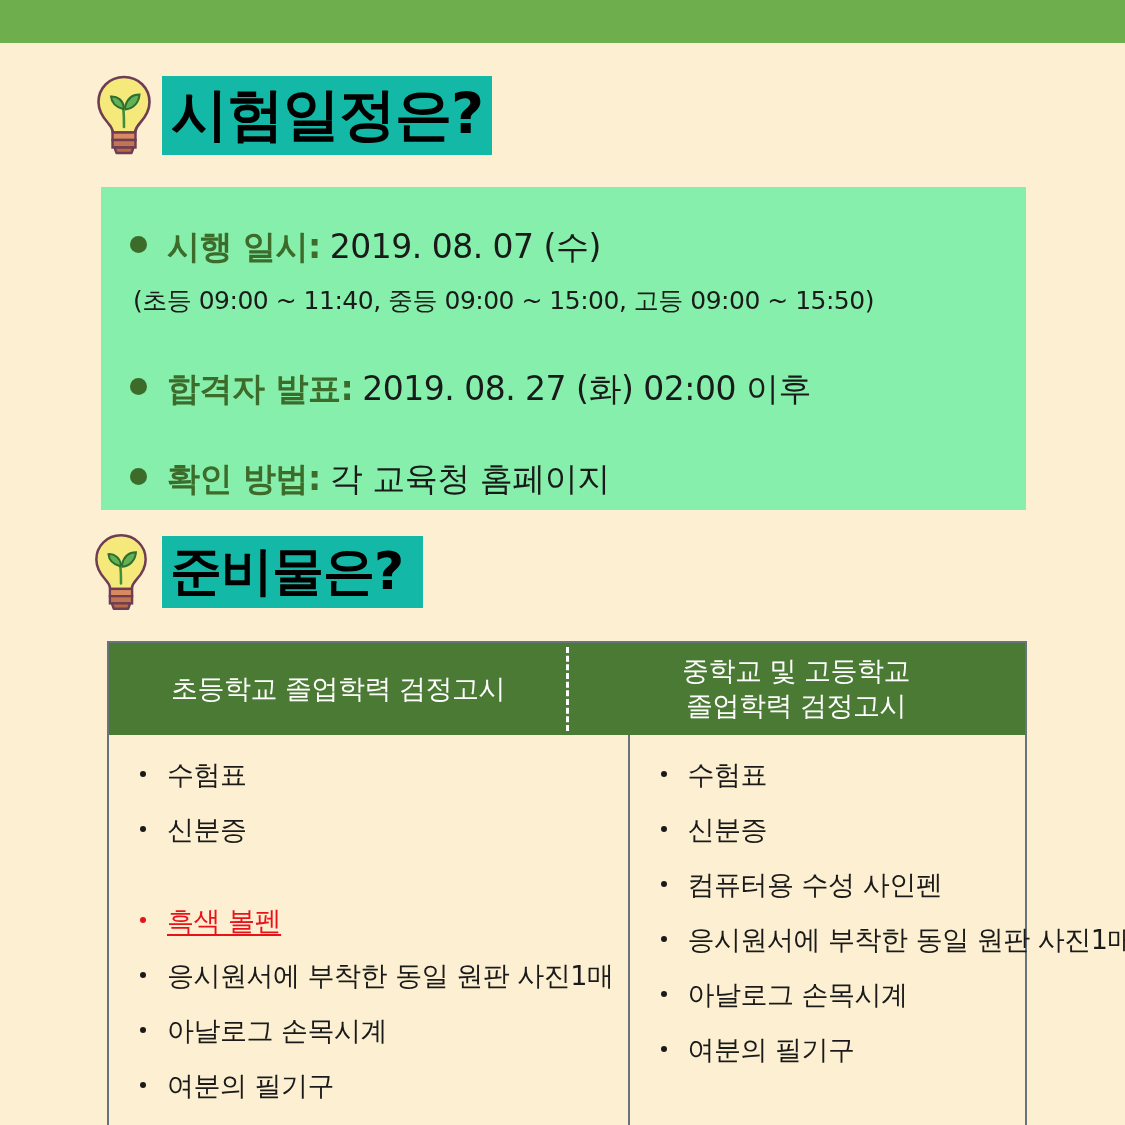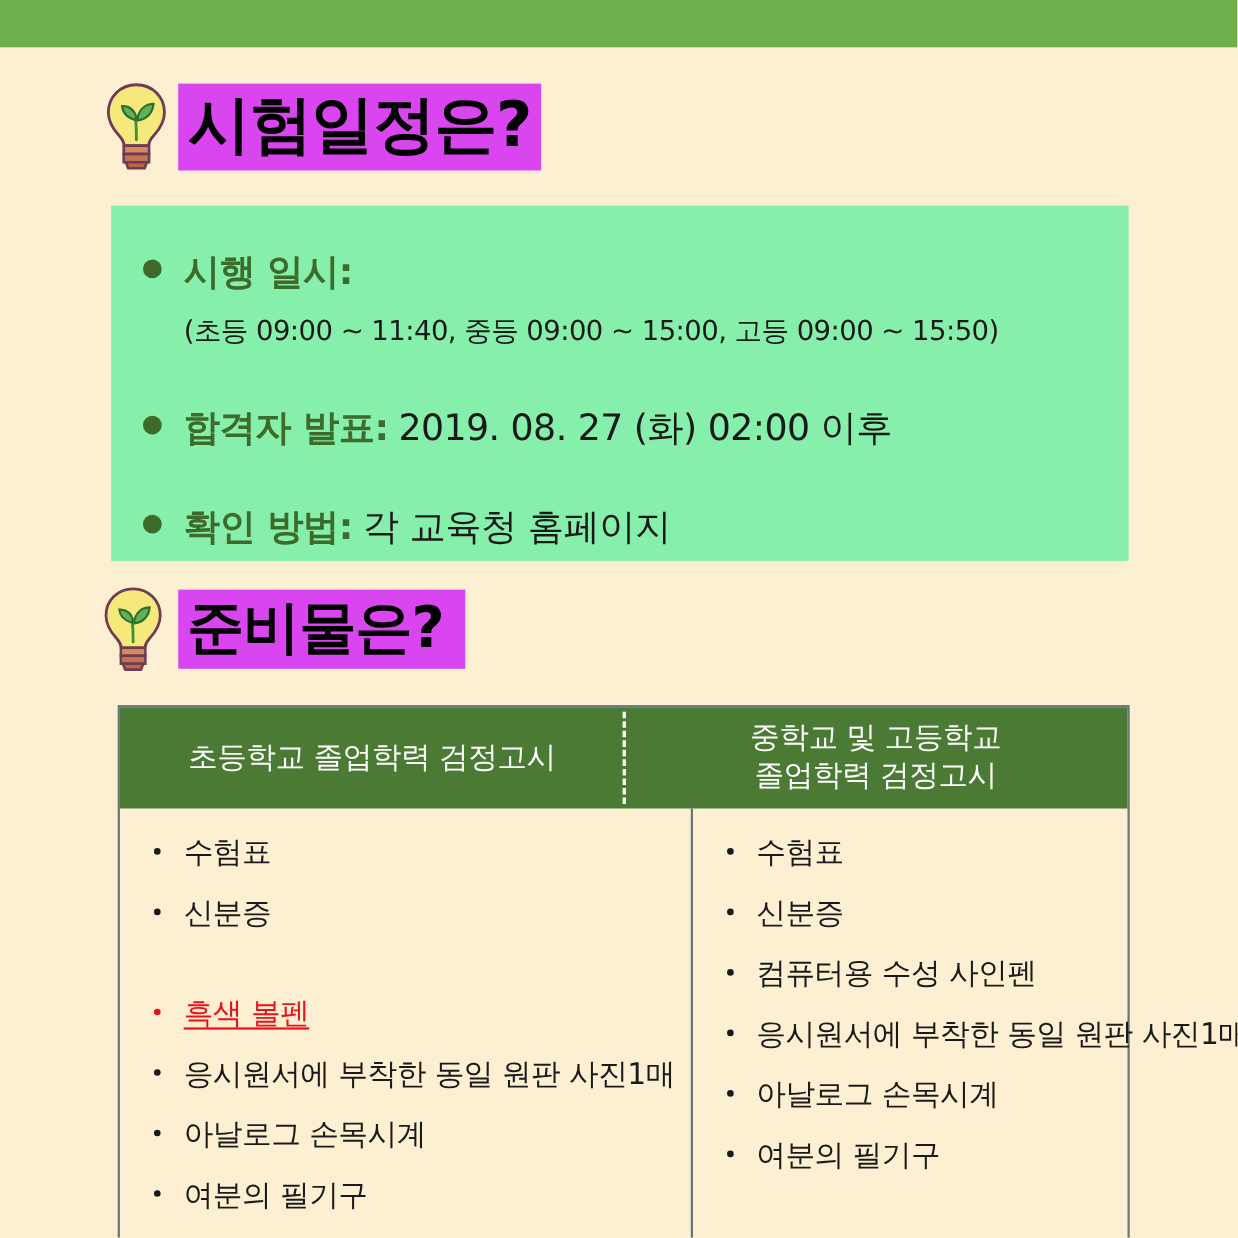--- a/index.html
+++ b/index.html
@@ -44,21 +44,21 @@
   .bulb-icon {
     width: 62px;
     height: 84px;
     flex: 0 0 auto;
     display: block;
   }
   .heading-1 .bulb-icon { width: 60px; height: 82px; }
   .heading-2 .bulb-icon { width: 58px; height: 80px; }
 
   .heading-text {
-    background: #d946ef;
+    background: #14b8a6;
     color: #000000;
     font-weight: 700;
     letter-spacing: -1px;
     line-height: 1;
     white-space: nowrap;
   }
   .heading-1 .heading-text {
     font-size: 57px;
     padding: 10px 9px 12px 9px;
     margin-left: 8px;
@@ -112,21 +112,21 @@
     font-size: 33px;
     font-weight: 400;
     letter-spacing: -0.5px;
     margin-left: 9px;
     white-space: nowrap;
   }
   .info-sub {
     color: #1a1a1a;
     font-size: 25px;
     letter-spacing: -0.5px;
-    padding-left: 66px;
+    padding-left: 32px;
     margin-top: 14px;
     white-space: nowrap;
   }
 
   
   .table {
     position: absolute;
     left: 107px;
     top: 598px;
     width: 920px;
@@ -230,20 +230,21 @@
       <path d="M20.5 73.5 L39.5 73.5 L37.5 79 L22.5 79 Z" fill="#b96a45" stroke="#6e3d55" stroke-width="2.4" stroke-linejoin="round"></path>
     </svg>
     <span class="heading-text">시험일정은?</span>
   </div>
 
   <div class="info-box">
 
     <div class="info-row info-row-1">
       <span class="info-bullet"></span>
       <span class="info-label">시행 일시:</span>
+      <span class="info-value">2019. 08. 07 (수)</span>
     </div>
     <div class="info-sub">(초등 09:00 ~ 11:40, 중등 09:00 ~ 15:00, 고등 09:00 ~ 15:50)</div>
 
     <div class="info-row info-row-2">
       <span class="info-bullet"></span>
       <span class="info-label">합격자 발표:</span>
       <span class="info-value">2019. 08. 27 (화) 02:00 이후</span>
     </div>
 
     <div class="info-row info-row-3">

